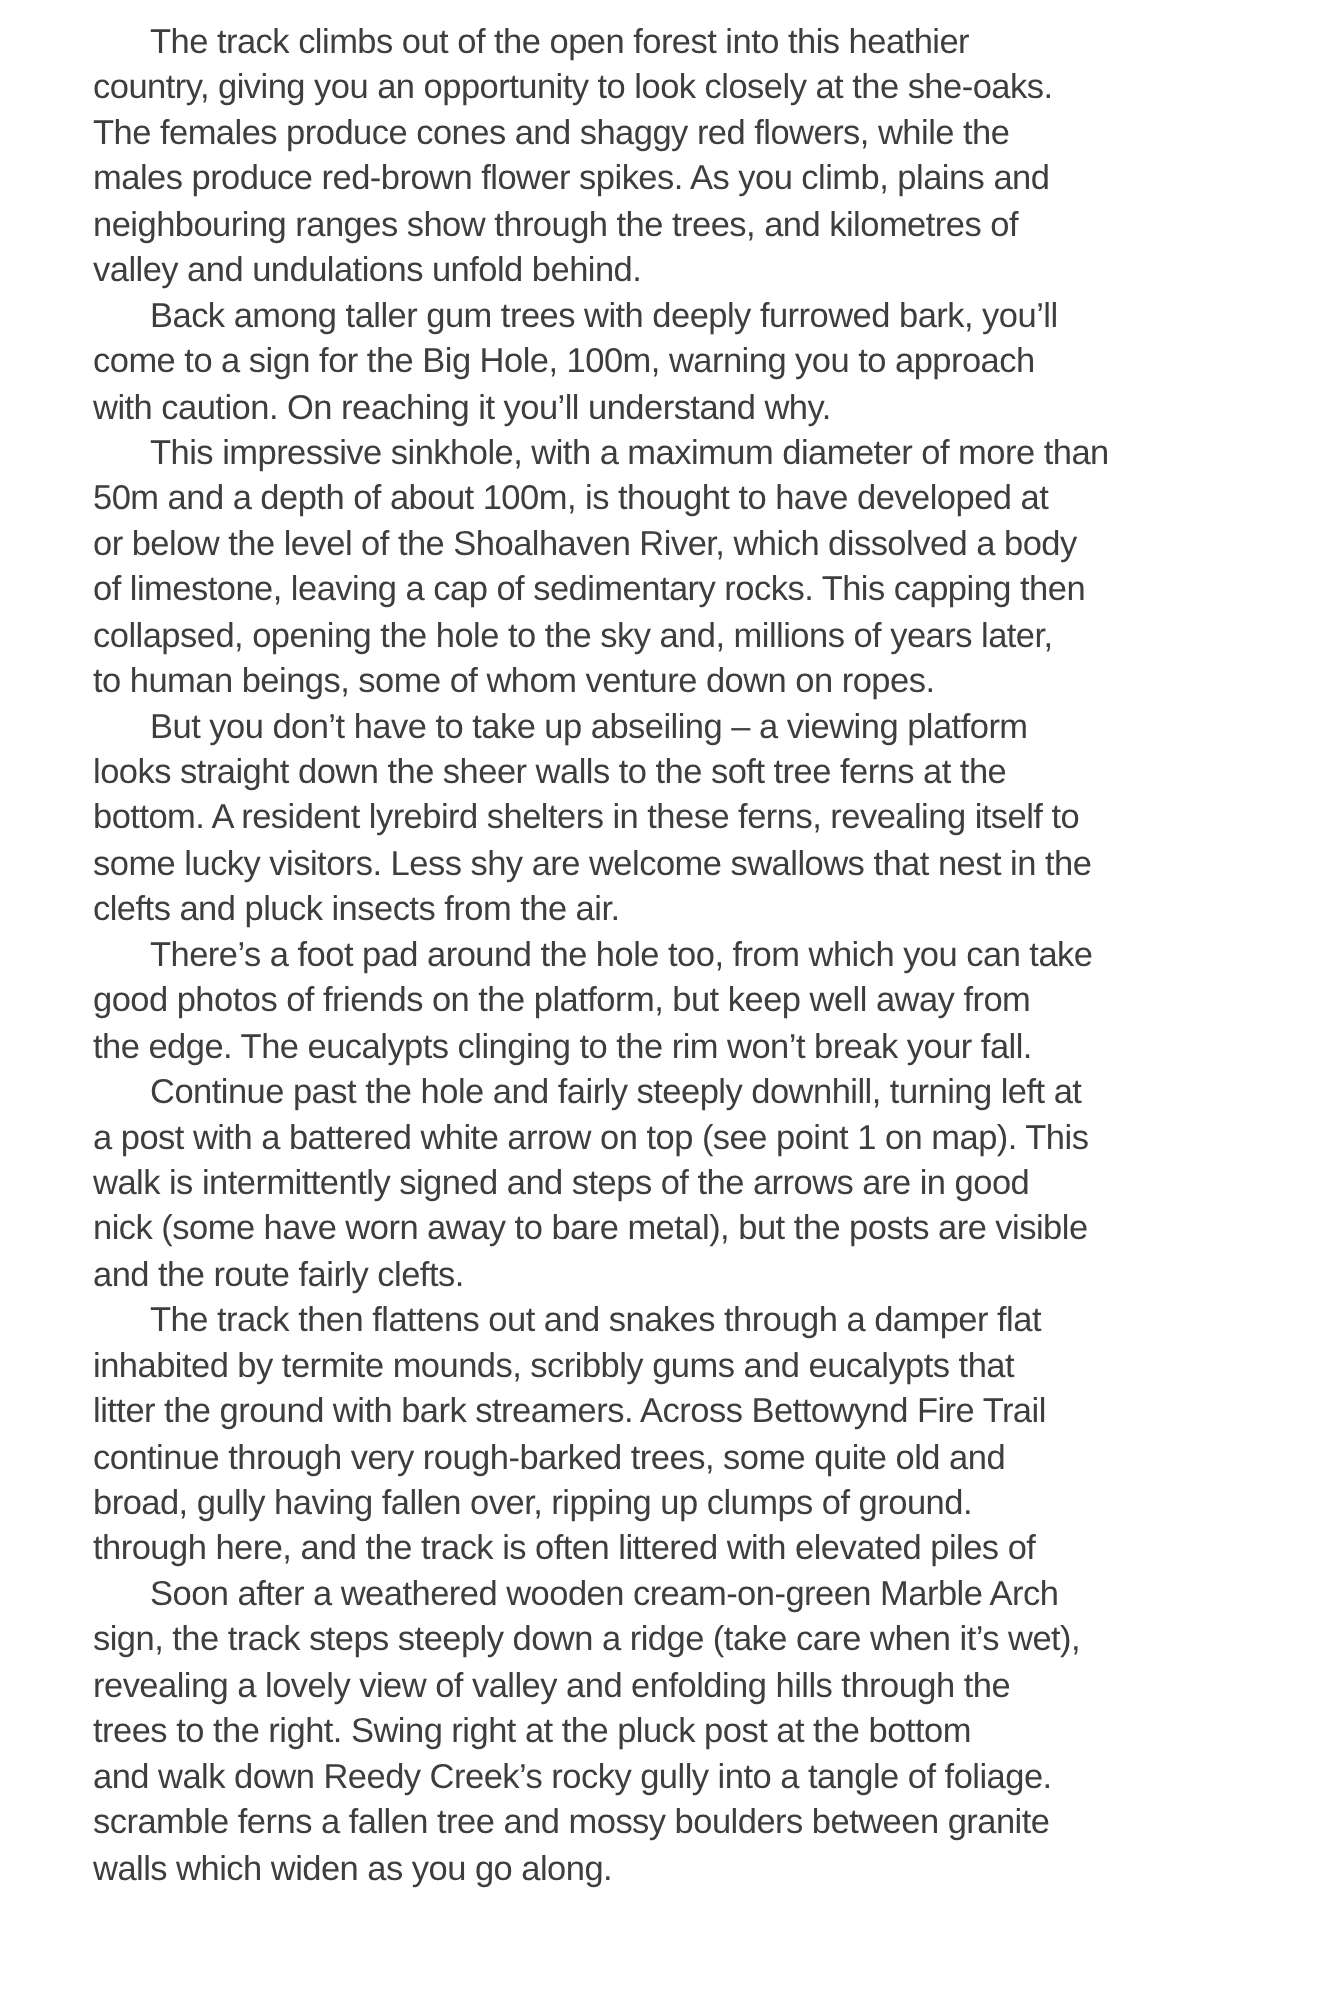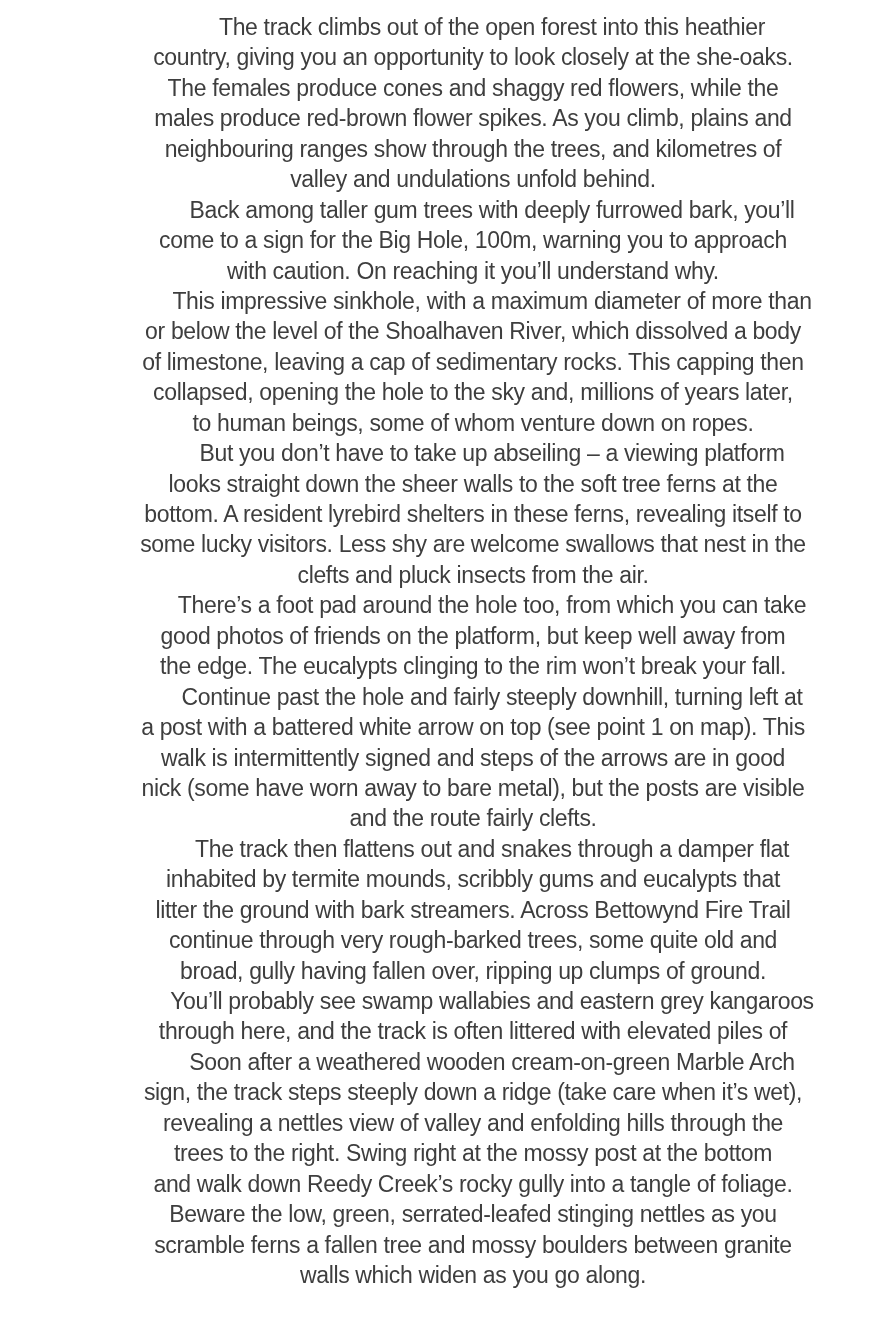--- a/index.html
+++ b/index.html
@@ -24,21 +24,20 @@
     color: #3e3e3e;
     -webkit-font-smoothing: antialiased;
   }
   .para {
     margin: 0;
     padding: 0;
   }
   .line {
     white-space: nowrap;
     height: 30.45px;
-    text-align: center;
   }
   .line.first {
     padding-left: 38px;
   }
 </style>
 </head>
 <body style="background: rgb(255, 255, 255);">
 
 <main>
   <article id="text-block" style="color: rgb(62, 62, 62);">
@@ -50,20 +49,21 @@
         <div class="line">neighbouring ranges show through the trees, and kilometres of</div>
         <div class="line">valley and undulations unfold behind.</div>
       </div>
       <div class="para">
         <div class="line first">Back among taller gum trees with deeply furrowed bark, you’ll</div>
         <div class="line">come to a sign for the Big Hole, 100m, warning you to approach</div>
         <div class="line">with caution. On reaching it you’ll understand why.</div>
       </div>
       <div class="para">
         <div class="line first">This impressive sinkhole, with a maximum diameter of more than</div>
+        <div class="line">50m and a depth of about 100m, is thought to have developed at</div>
         <div class="line">or below the level of the Shoalhaven River, which dissolved a body</div>
         <div class="line">of limestone, leaving a cap of sedimentary rocks. This capping then</div>
         <div class="line">collapsed, opening the hole to the sky and, millions of years later,</div>
         <div class="line">to human beings, some of whom venture down on ropes.</div>
       </div>
       <div class="para">
         <div class="line first">But you don’t have to take up abseiling – a viewing platform</div>
         <div class="line">looks straight down the sheer walls to the soft tree ferns at the</div>
         <div class="line">bottom. A resident lyrebird shelters in these ferns, revealing itself to</div>
         <div class="line">some lucky visitors. Less shy are welcome swallows that nest in the</div>
@@ -82,27 +82,25 @@
         <div class="line">and the route fairly clefts.</div>
       </div>
       <div class="para">
         <div class="line first">The track then flattens out and snakes through a damper flat</div>
         <div class="line">inhabited by termite mounds, scribbly gums and eucalypts that</div>
         <div class="line">litter the ground with bark streamers. Across Bettowynd Fire Trail</div>
         <div class="line">continue through very rough-barked trees, some quite old and</div>
         <div class="line">broad, gully having fallen over, ripping up clumps of ground.</div>
       </div>
       <div class="para">
-        <div class="line first">You’ll probably see swamp wallabies and eastern grey kangaroos</div>
         <div class="line">through here, and the track is often littered with elevated piles of</div>
       </div>
       <div class="para">
         <div class="line first">Soon after a weathered wooden cream-on-green Marble Arch</div>
         <div class="line">sign, the track steps steeply down a ridge (take care when it’s wet),</div>
-        <div class="line">revealing a nettles view of valley and enfolding hills through the</div>
-        <div class="line">trees to the right. Swing right at the mossy post at the bottom</div>
+        <div class="line">revealing a lovely view of valley and enfolding hills through the</div>
+        <div class="line">trees to the right. Swing right at the pluck post at the bottom</div>
         <div class="line">and walk down Reedy Creek’s rocky gully into a tangle of foliage.</div>
-        <div class="line">Beware the low, green, serrated-leafed stinging nettles as you</div>
         <div class="line">scramble ferns a fallen tree and mossy boulders between granite</div>
         <div class="line">walls which widen as you go along.</div>
       </div>
     </article>
 </main>
 
 </body></html>

